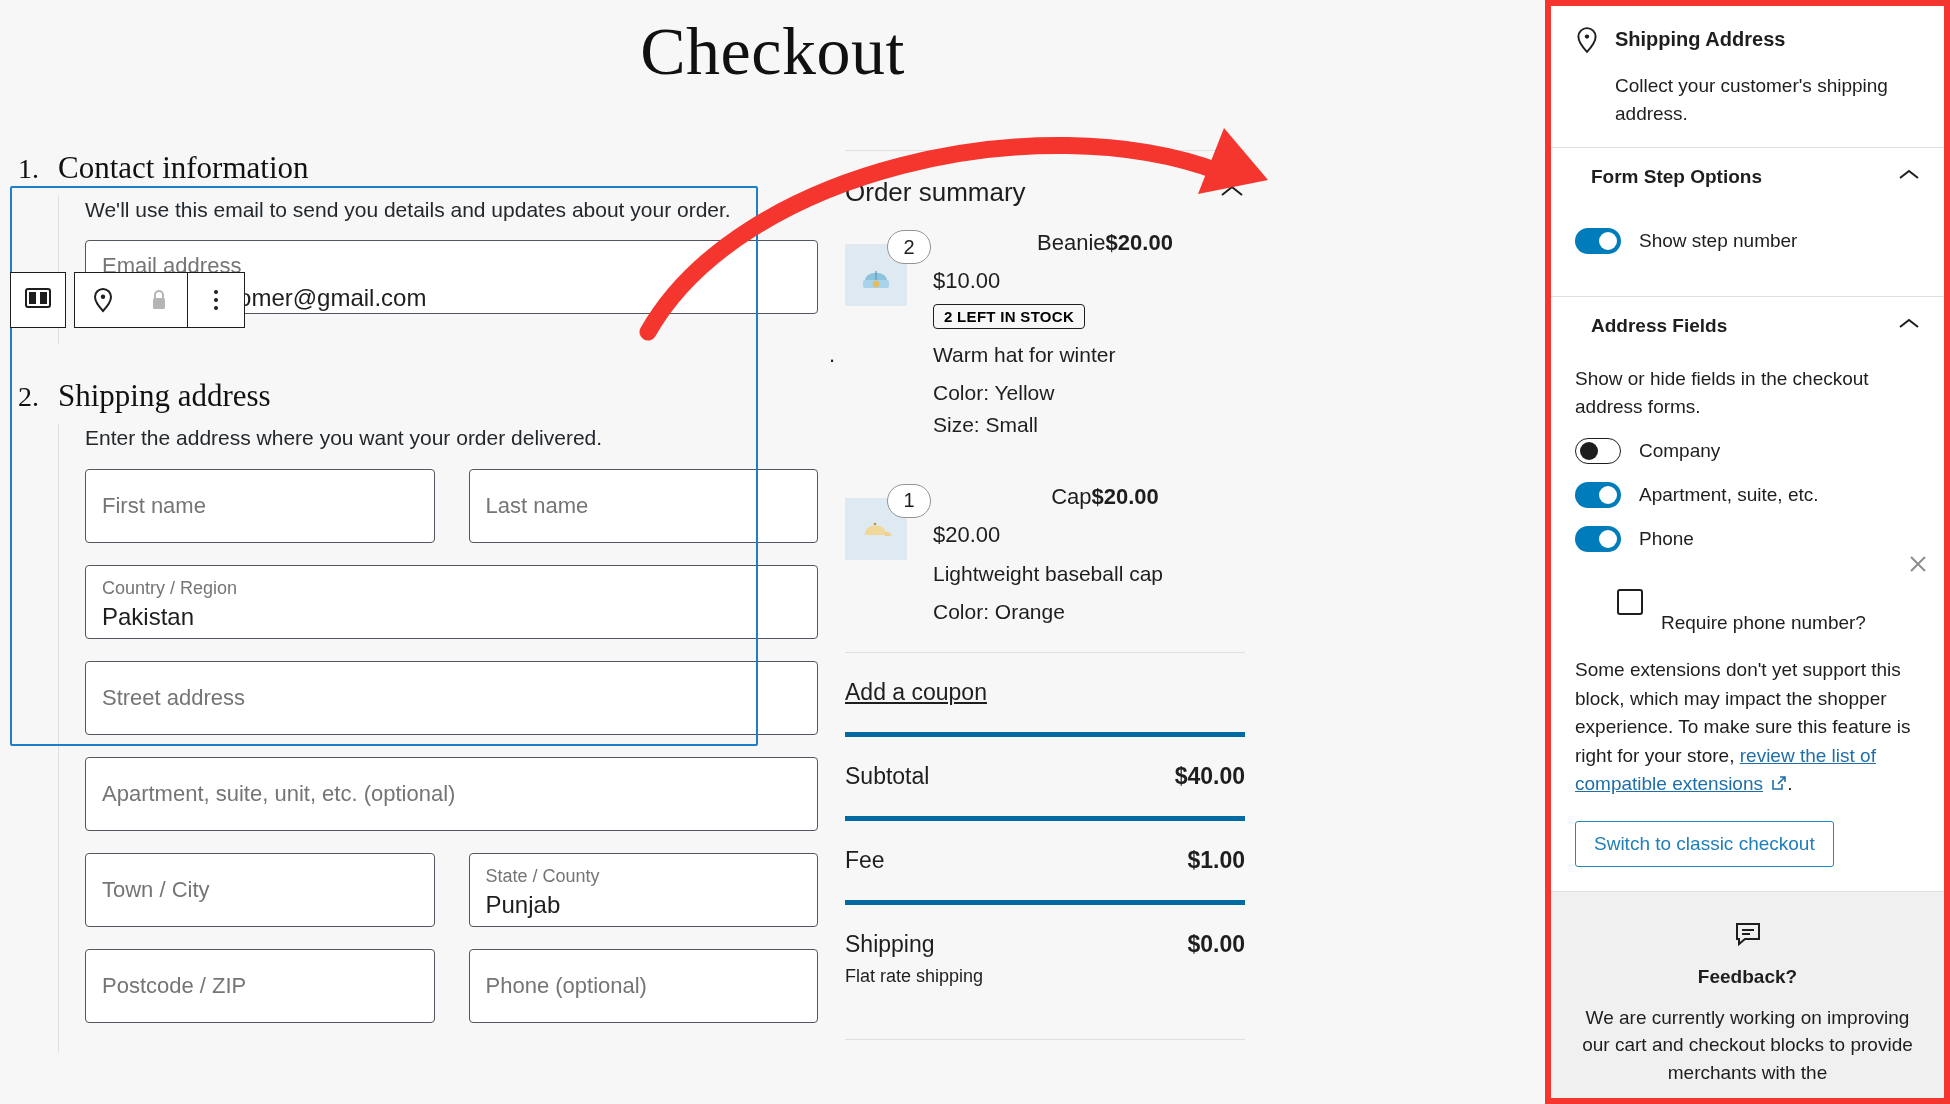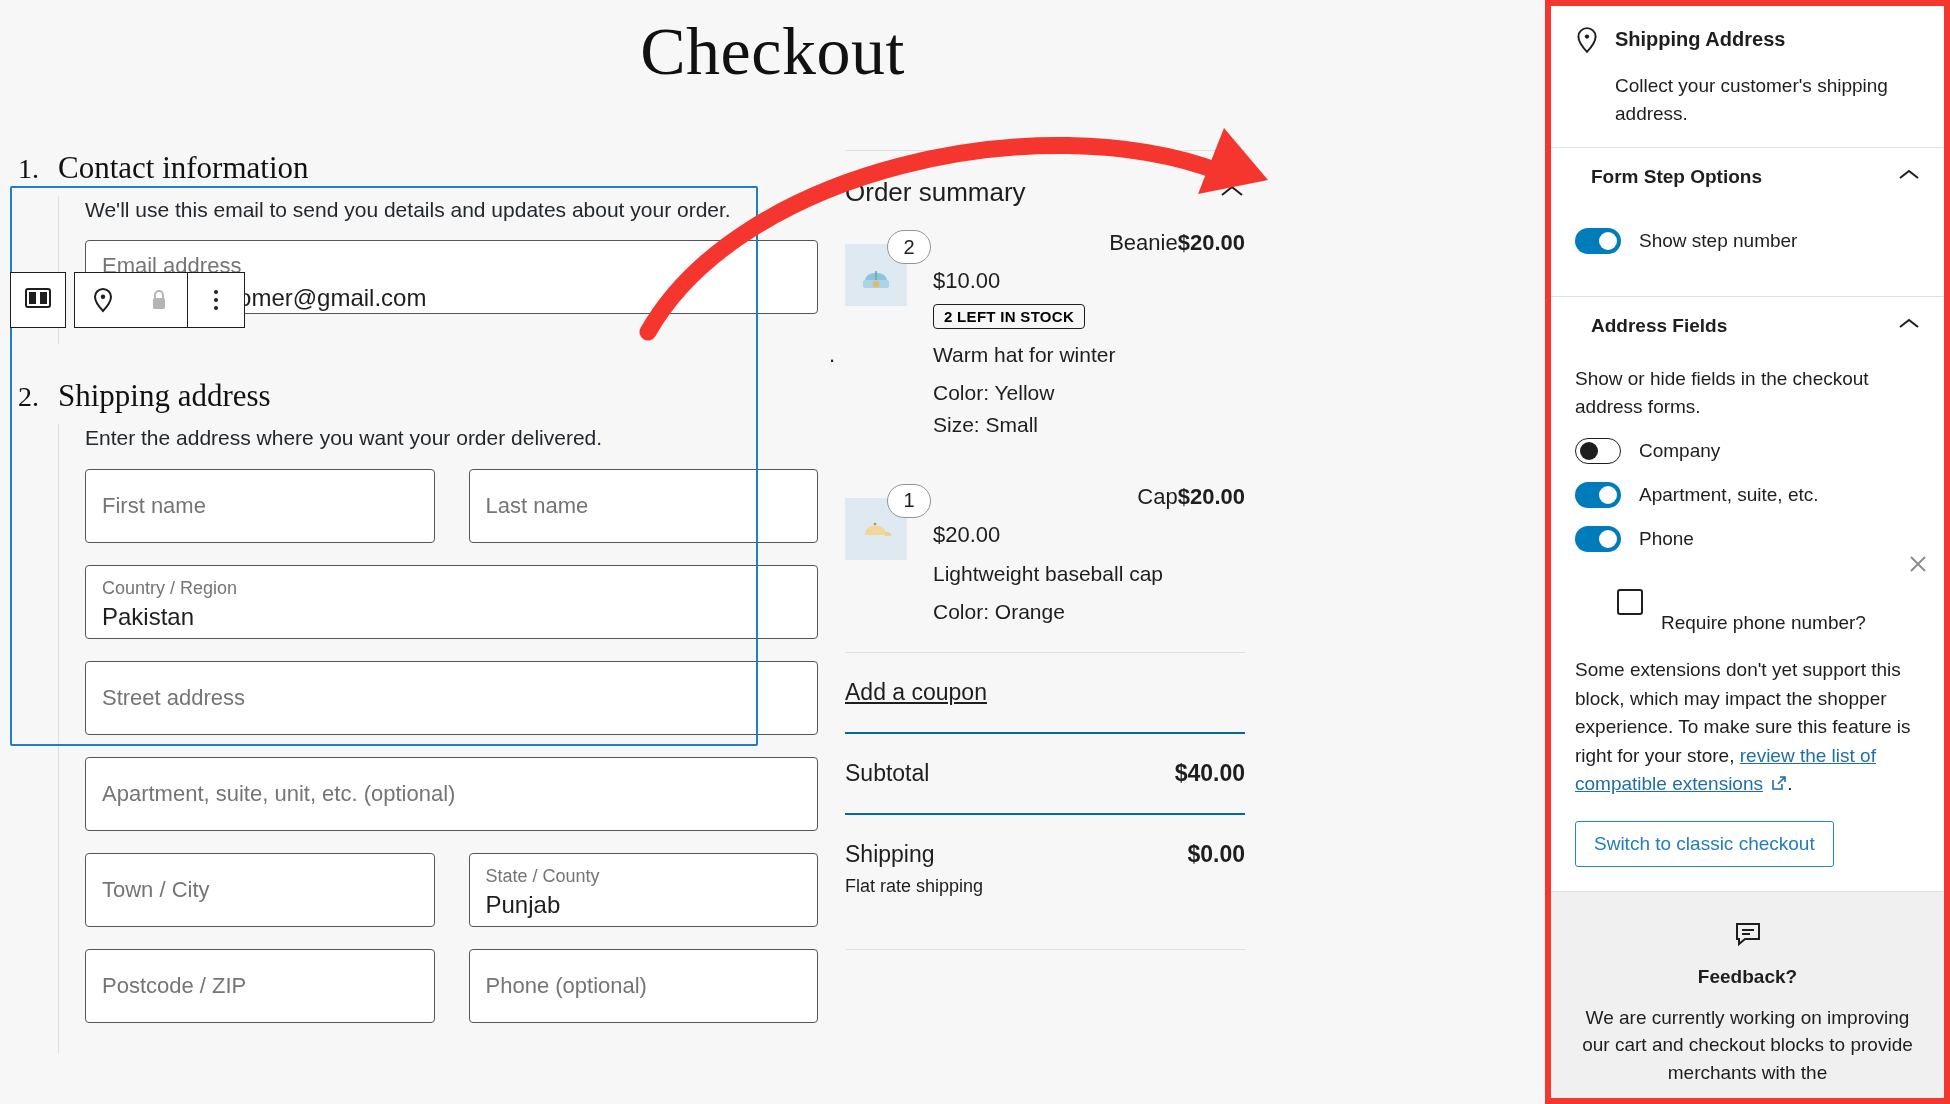--- a/index.html
+++ b/index.html
@@ -118,40 +118,40 @@
     font-size: 34px; flex: none; margin-top: 14px;
   }
   .ci-qty {
     position: absolute; left: 42px; top: 0;
     min-width: 44px; height: 34px; border: 1px solid #949494;
     border-radius: 17px; background: #fff;
     display: flex; align-items: center; justify-content: center;
     font-size: 20px; color: #1e1e1e;
   }
   .ci-body { margin-left: 26px; flex: 1; }
-  .ci-top { display: flex; justify-content: flex-end; align-items: baseline; margin-left: 32px; }
+  .ci-top { display: flex; justify-content: center; align-items: baseline; margin-left: 32px; }
   .ci-name { font-size: 22px; color: #1e1e1e; }
   .ci-total { font-size: 22px; font-weight: bold; color: #1e1e1e; }
   .ci-price { font-size: 22px; color: #1e1e1e; margin-top: 12px; }
   .ci-badge {
     display: inline-block; margin-top: 10px;
     border: 1px solid #1e1e1e; border-radius: 4px;
     padding: 3px 10px; font-size: 15px; font-weight: bold; letter-spacing: .3px;
   }
   .ci-desc { font-size: 21px; color: #1e1e1e; margin-top: 14px; }
   .ci-attr { font-size: 21px; color: #1e1e1e; margin-top: 12px; line-height: 1.35; }
   .ci-bullet { position: absolute; left: -16px; top: 112px; font-size: 22px; color: #1e1e1e; }
 
   .os-div { border-top: 1px solid #e0e0e0; margin-top: 26px; }
   .coupon {
     padding: 26px 0;
     font-size: 23px; color: #1e1e1e; text-decoration: underline;
   }
   .total-row {
-    border-top: 2px solid #0369a1;
+    border-top: 5px solid #0369a1;
     display: flex; justify-content: space-between; align-items: flex-start;
     padding: 26px 0;
   }
   .tr-label { font-size: 23px; color: #1e1e1e; }
   .tr-sub { font-size: 18px; color: #1e1e1e; margin-top: 8px; text-align: right; }
   .tr-val { font-size: 23px; font-weight: bold; color: #1e1e1e; }
 
   
   .sidebar {
     position: absolute; right: 0; top: 0;
@@ -353,20 +353,26 @@
         <div class="os-div"></div>
         <div class="coupon">Add a coupon</div>
 
         <div class="total-row">
           <div>
             <div class="tr-label">Subtotal</div>
           </div>
           <div class="tr-val">$40.00</div>
         </div>
 
+        <div class="total-row">
+          <div>
+            <div class="tr-label">Fee</div>
+          </div>
+          <div class="tr-val">$1.00</div>
+        </div>
 
         <div class="total-row">
           <div>
             <div class="tr-label">Shipping</div>
             <div class="tr-sub">Flat rate shipping</div>
           </div>
           <div class="tr-val">$0.00</div>
         </div>
         <div class="os-div"></div>
       </div>

